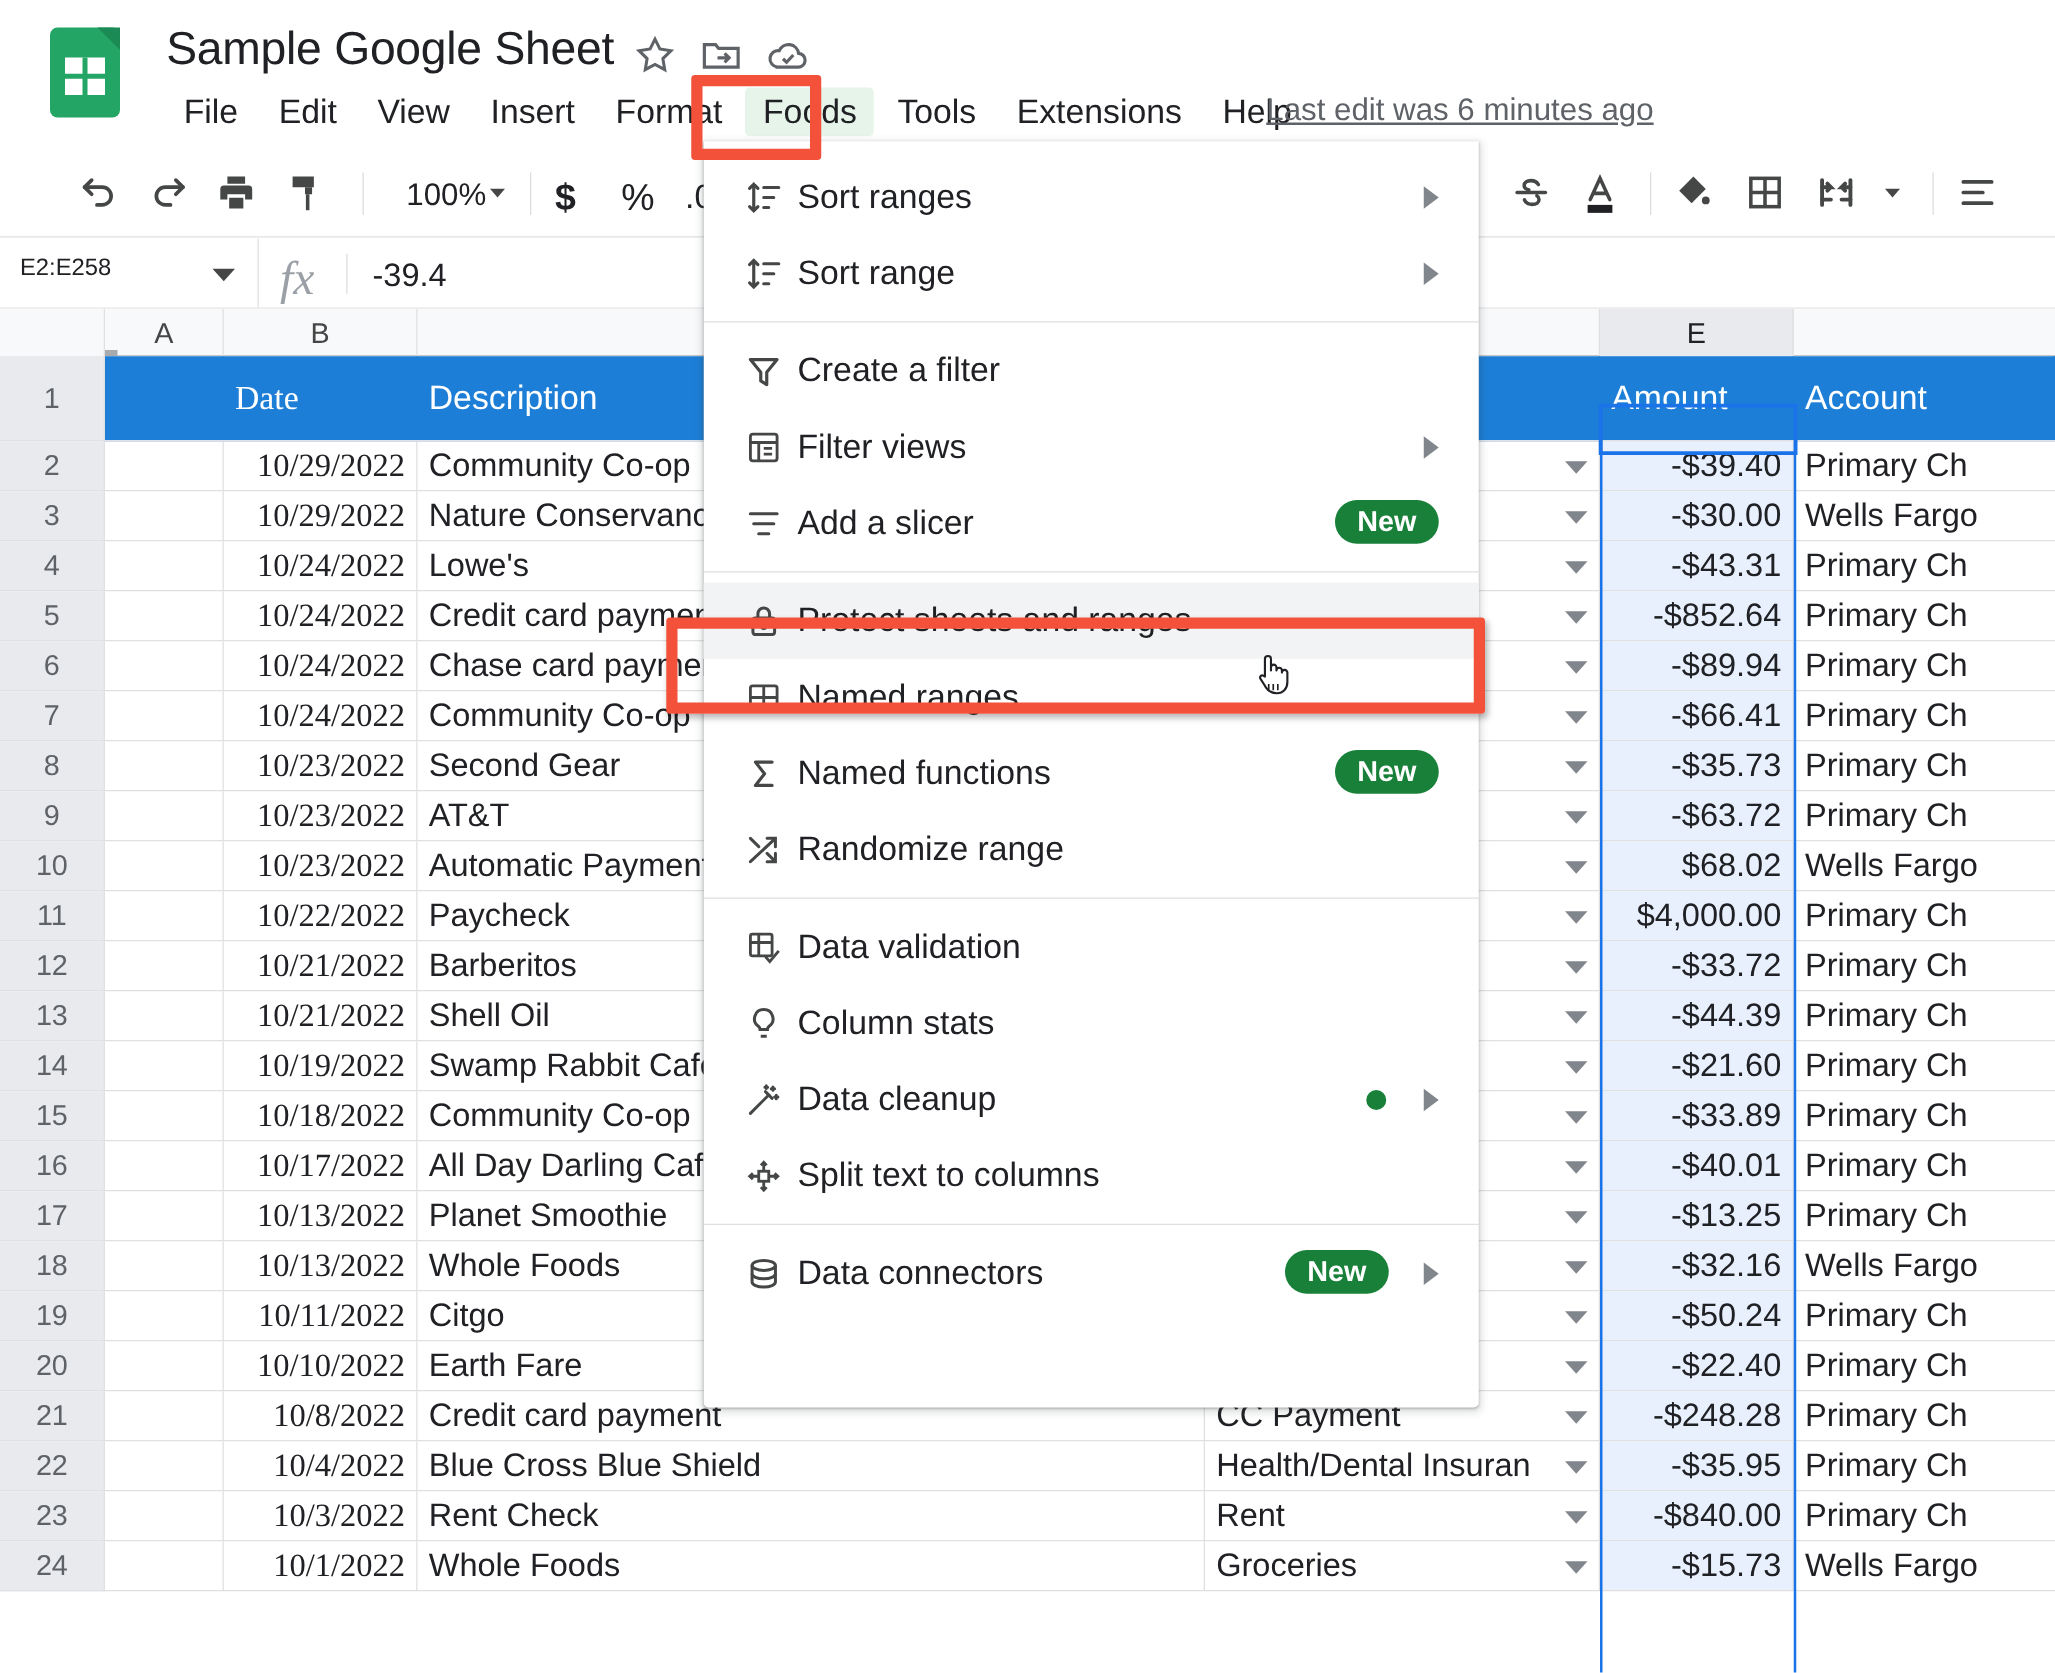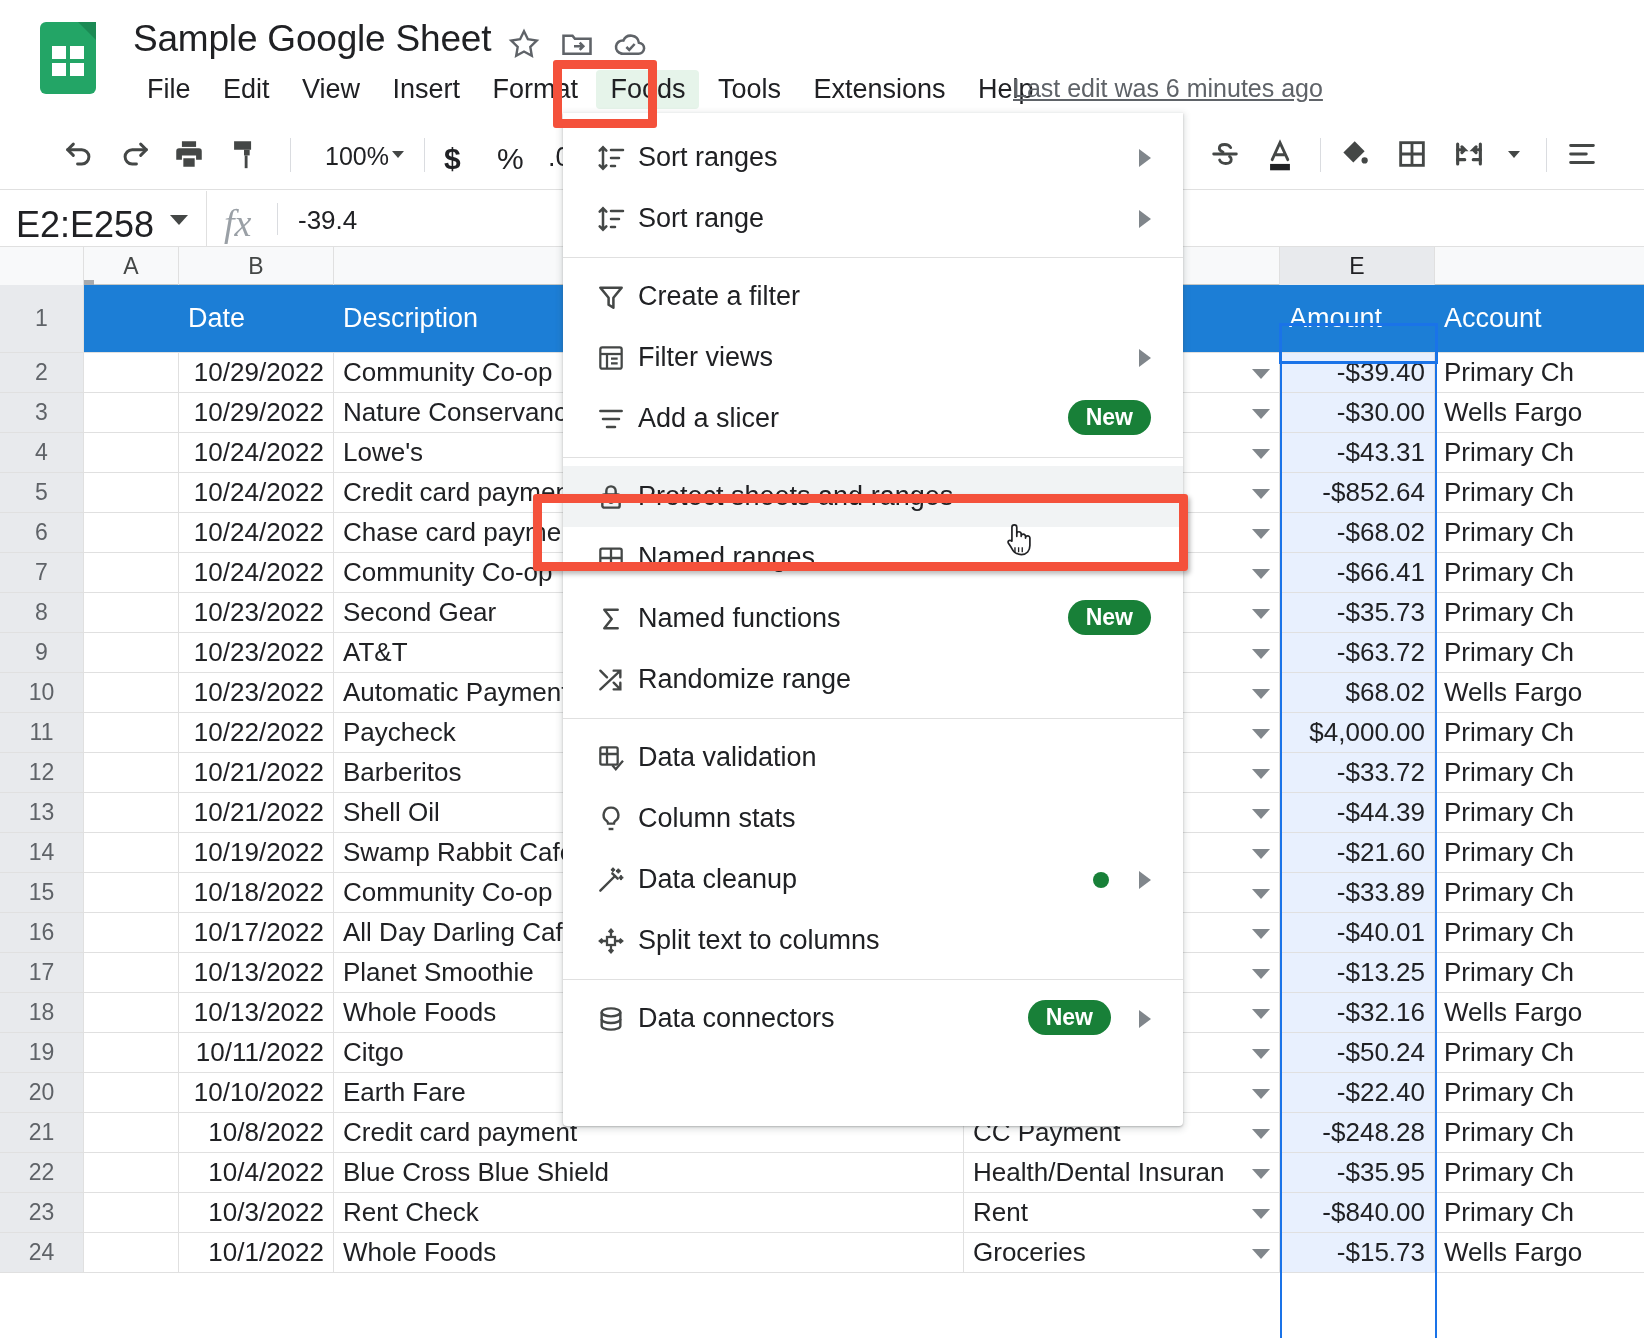--- a/index.html
+++ b/index.html
@@ -45,21 +45,21 @@
     align-items:center; justify-content:center; }
   .tb svg{ display:block; }
   .tbsep{ position:absolute; top:20px; width:1px; height:34px; background:#dadce0; }
   .tbtext{ position:absolute; top:24px; font-size:25px; color:#202124;text-align:right; }
 
   
   .fbar{ position:absolute; left:0; top:191px; width:1644px; height:56px; background:#fff;
     border-bottom:1px solid #e0e0e0; }
   .namebox{ position:absolute; left:0; top:0; width:207px; height:55px;
     border-right:1px solid #e0e0e0; }
-  .namebox .val{ position:absolute; left:16px; top:13px; font-size:36px; color:#202124; }
+  .namebox .val{ position:absolute; left:16px; top:13px; font-size:19px; color:#202124; }
   .namebox .caret{ position:absolute; left:170px; top:24px; width:0; height:0;
     border-left:9px solid transparent; border-right:9px solid transparent;
     border-top:10px solid #444746; }
   .fx{ position:absolute; left:224px; top:10px; font-size:38px; color:#9aa0a6;
     font-family:"Liberation Serif", serif; font-style:italic; }
   .fsep{ position:absolute; left:277px; top:12px; width:1px; height:32px; background:#dadce0; }
   .fval{ position:absolute; left:298px; top:14px; font-size:26px; color:#202124; }
 
   
   .grid-wrap{ position:absolute; left:0; top:247px; width:1644px; height:1091px;
@@ -88,21 +88,21 @@
   .cell{ position:absolute; top:0; height:100%; display:flex; align-items:center;
     font-size:26px; color:#202124; overflow:hidden; border-right:1px solid #e0e0e0; }
   .row.hdr .cell{ color:#fff; font-size:27px; border-right:1px solid #1c7ed6; }
   .cell.num{ justify-content:flex-end; padding-right:9px; }
   .cell.txt{ padding-left:9px; }
   .cell.amt{ background:#e8f0fe; }
   .row.hdr .cell.amt{ background:transparent; }
 
   
   .cA{ left:0;    width:95px;  }
-  .cB{ left:95px;  width:155px; }
+  .cB{ left:95px;  width:155px;font-family:Liberation Serif, serif; }
   .cC{ left:250px; width:630px; }
   .cD{ left:880px; width:316px; }
   .cE{ left:1196px;width:155px; }
   .cF{ left:1351px;width:209px; border-right:none;}
 
   .dd{ position:absolute; right:9px; top:50%; margin-top:-4px; width:0; height:0;
     border-left:9px solid transparent; border-right:9px solid transparent;
     border-top:10px solid #80868b; }
 
   
@@ -366,21 +366,21 @@
         <div class="cell num amt cE">-$852.64</div>
         <div class="cell txt cF">Primary Ch</div>
       </div>
       <div class="row">
         <div class="cell txt cA"></div>
         <div class="cell num cB">10/24/2022</div>
         <div class="cell txt cC">Chase card payment</div>
         <div class="cell txt cD">
           <span class="dd"></span>
         </div>
-        <div class="cell num amt cE">-$68.02</div>
+        <div class="cell num amt cE">-$89.94</div>
         <div class="cell txt cF">Primary Ch</div>
       </div>
       <div class="row">
         <div class="cell txt cA"></div>
         <div class="cell num cB">10/24/2022</div>
         <div class="cell txt cC">Community Co-op</div>
         <div class="cell txt cD">
           <span class="dd"></span>
         </div>
         <div class="cell num amt cE">-$66.41</div>

